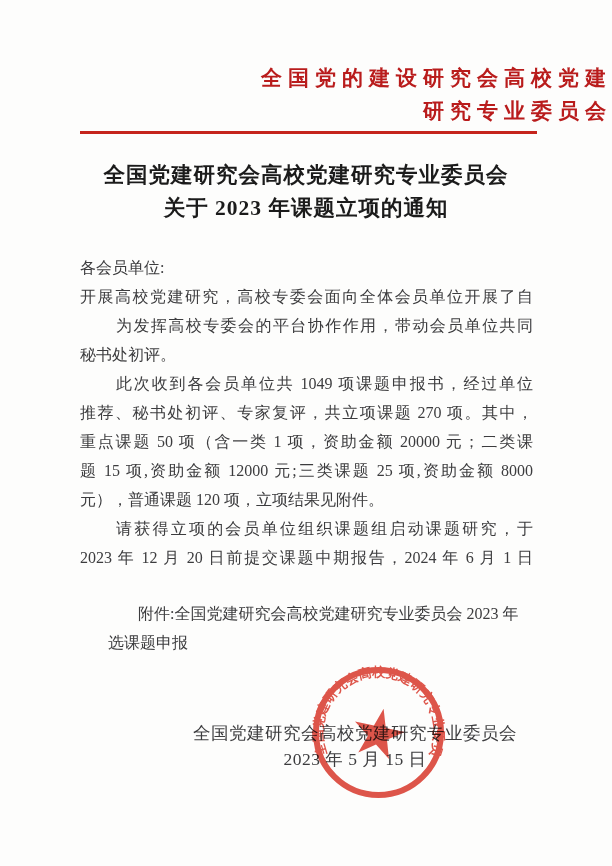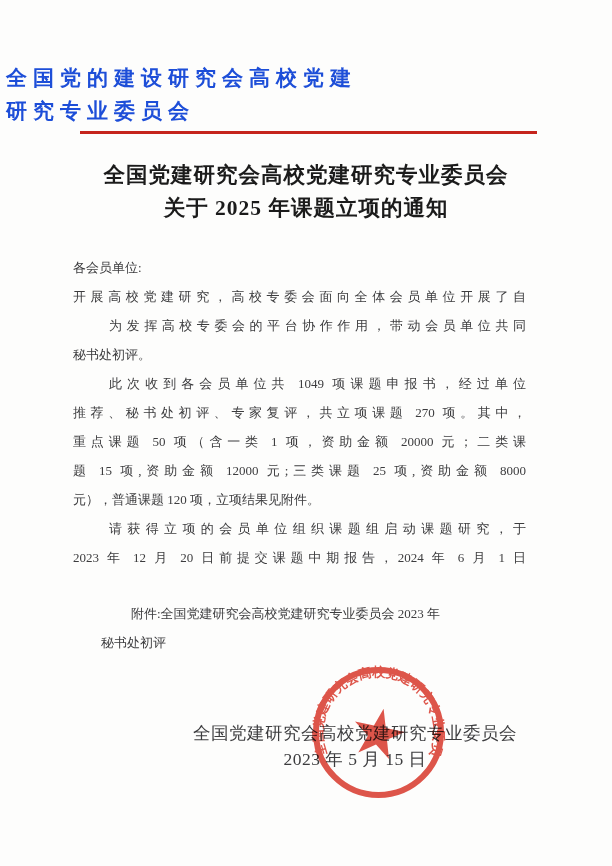--- a/index.html
+++ b/index.html
@@ -8,22 +8,22 @@
     width: 612px;
     height: 866px;
     background: #fdfdfc;
     overflow: hidden;
     font-family: "Liberation Serif", "DejaVu Serif", serif;
   }
   
   .letterhead {
     position: absolute;
     top: 62px; left: 0; right: 0;
-    text-align: left;
-    color: #1d4ed8;
+    text-align: right;
+    color: #b91c1c;
     font-weight: bold;
     font-size: 21px;
     line-height: 33px;
     letter-spacing: 6px;
     padding-left: 6px; 
   }
   .rule {
     position: absolute;
     top: 131px; left: 80px;
     width: 457px; height: 3px;
@@ -36,24 +36,24 @@
     text-align: center;
     color: #1b1b1b;
     font-weight: bold;
     font-size: 21.5px;
     line-height: 33px;
     letter-spacing: 1px;
   }
   
   .body-block {
     position: absolute;
-    top: 253px; left: 73px;
+    top: 253px; left: 80px;
     width: 453px;
     color: #3c3c3e;
-    font-size: 13px;
+    font-size: 16px;
     line-height: 29px;
   }
   .bl { white-space: nowrap; }
   .fill {
     white-space: normal;
     text-align: justify;
     text-align-last: justify;
   }
   .indent { text-indent: 36px; }
   .attach {
@@ -93,42 +93,42 @@
 
   <div class="letterhead">
     <div>全国党的建设研究会高校党建</div>
     <div>研究专业委员会</div>
   </div>
 
   <div class="rule"></div>
 
   <div class="doc-title">
     <div>全国党建研究会高校党建研究专业委员会</div>
-    <div>关于 2025 年课题立项的通知</div>
+    <div>关于 2023 年课题立项的通知</div>
   </div>
 
   <div class="body-block">
     <div class="bl">各会员单位:</div>
 
     <div class="bl fill">开展高校党建研究，高校专委会面向全体会员单位开展了自</div>
     <div class="bl fill indent">为发挥高校专委会的平台协作作用，带动会员单位共同</div>
     <div class="bl">秘书处初评。</div>
 
     <div class="bl fill indent">此次收到各会员单位共 1049 项课题申报书，经过单位</div>
     <div class="bl fill">推荐、秘书处初评、专家复评，共立项课题 270 项。其中，</div>
     <div class="bl fill">重点课题 50 项（含一类 1 项，资助金额 20000 元；二类课</div>
     <div class="bl fill">题 15 项,资助金额 12000 元;三类课题 25 项,资助金额 8000</div>
     <div class="bl">元），普通课题 120 项，立项结果见附件。</div>
 
     <div class="bl fill indent">请获得立项的会员单位组织课题组启动课题研究，于</div>
     <div class="bl fill">2023 年 12 月 20 日前提交课题中期报告，2024 年 6 月 1 日</div>
 
     <div class="attach">
       <div class="bl first">附件:全国党建研究会高校党建研究专业委员会 2023 年</div>
-      <div class="bl">秘书处初评</div>
+      <div class="bl">选课题申报</div>
     </div>
   </div>
 
   <div class="closing">
     <div>全国党建研究会高校党建研究专业委员会</div>
     <div>2023 年 5 月 15 日</div>
   </div>
 
   <div class="seal">
     <svg viewBox="0 0 137 137">

